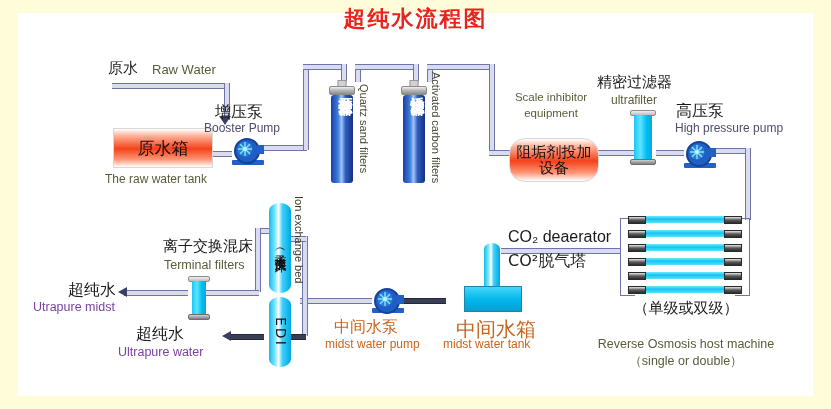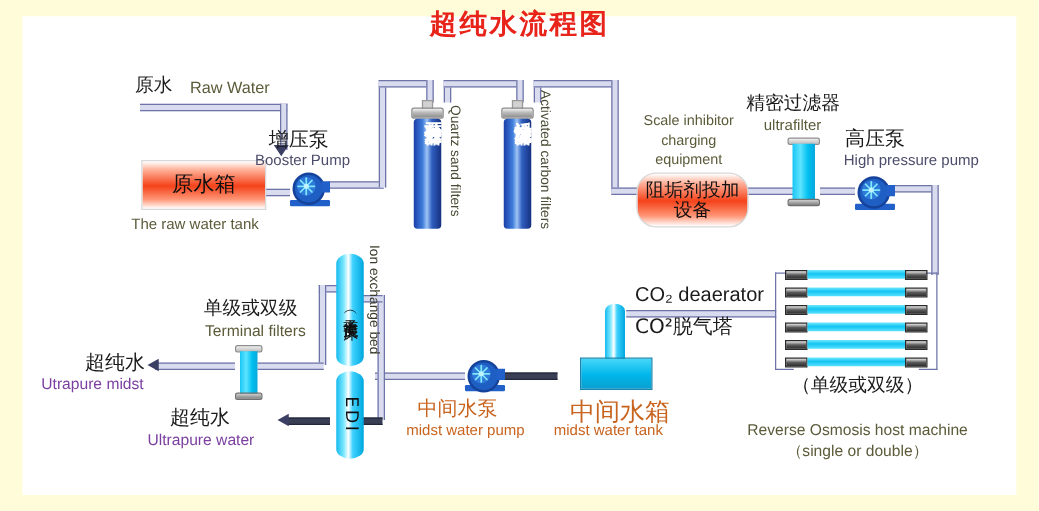--- a/index.html
+++ b/index.html
@@ -198,21 +198,20 @@
 <div class="btank" style="left:401px;top:80px;width:26px;height:103px;">
   <div class="neck"></div>
   <div class="cap"></div>
   <div class="body"></div>
   <div class="vtext">活性炭过滤器</div>
 </div>
 <div class="vsidelbl" style="left:430px;top:72px;">Activated carbon filters</div>
 
 <div class="lbl en center" style="left:505px;top:90px;width:92px;font-size:11.5px;line-height:1.35;">
   <div>Scale inhibitor</div>
-  <div>charging</div>
   <div>equipment</div>
 </div>
 <div class="redbox" style="left:509px;top:138px;width:88px;height:42px;font-size:15px;border-radius:16px;">阻垢剂投加设备</div>
 
 <div class="lbl cn" style="left:597px;top:74px;font-size:15px;">精密过滤器</div>
 <div class="lbl en" style="left:611px;top:94px;font-size:12px;">ultrafilter</div>
 <div class="cyanfilter" style="left:630px;top:110px;width:26px;height:55px;">
   <div class="ftop"></div>
   <div class="fbody"></div>
   <div class="fbot"></div>
@@ -311,21 +310,21 @@
   </div>
 </div>
 <div class="vsidelbl" style="left:293px;top:196px;color:#3a3a2a;">Ion exchange bed</div>
 
 <div class="cyancol" style="left:269px;top:297px;width:22px;height:70px;">
   <div class="coltext">
     <span style="writing-mode:vertical-rl;letter-spacing:2px;font-size:14px;">EDI</span>
   </div>
 </div>
 
-<div class="lbl cn" style="left:163px;top:238px;font-size:15px;">单级或双级</div>
+<div class="lbl cn" style="left:163px;top:238px;font-size:15px;">离子交换混床</div>
 <div class="lbl en" style="left:164px;top:258px;font-size:12.5px;">Terminal filters</div>
 <div class="cyanfilter" style="left:188px;top:276px;width:22px;height:44px;">
   <div class="ftop"></div>
   <div class="fbody"></div>
   <div class="fbot"></div>
 </div>
 
 <div class="lbl cn" style="left:68px;top:281px;font-size:16px;">超纯水</div>
 <div class="lbl en" style="left:33px;top:300px;font-size:12.5px;color:#7a3fa0;">Utrapure midst</div>
 

